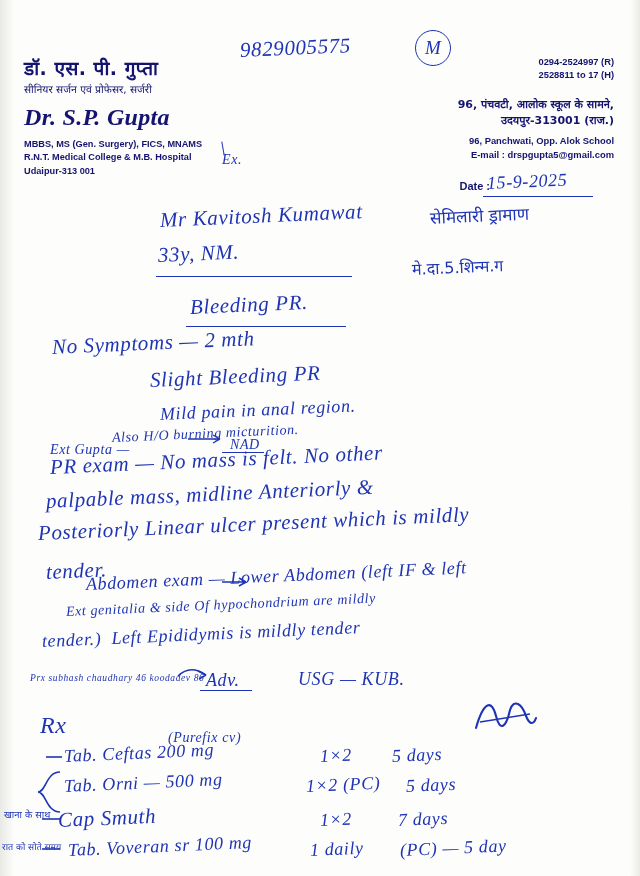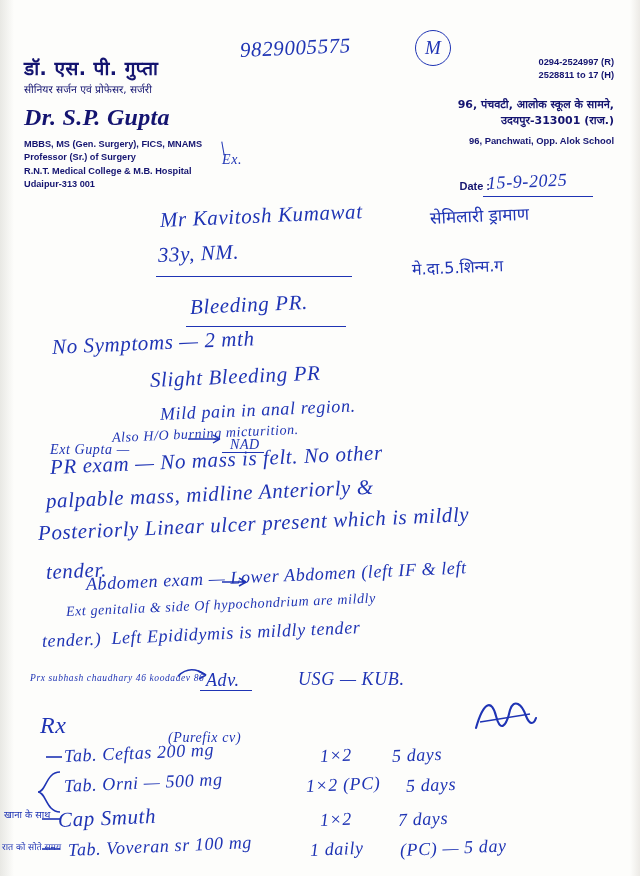--- a/index.html
+++ b/index.html
@@ -169,35 +169,38 @@
   <div class="hw hand big rot2" style="left:240px; top:38px;">9829005575</div>
 
   <div class="circleM">M</div>
 
   <div class="letterhead">
     <div class="dr-hindi">डॉ. एस. पी. गुप्ता</div>
     <div class="dr-hindi-sub">सीनियर सर्जन एवं प्रोफेसर, सर्जरी</div>
     <div class="dr-name">Dr. S.P. Gupta</div>
     <div class="dr-quals">
       <div>MBBS, MS (Gen. Surgery), FICS, MNAMS</div>
-      <div>Professor (Sr.) of Surgery</div>
       <div>R.N.T. Medical College &amp; M.B. Hospital</div>
       <div>Udaipur-313 001</div>
     </div>
   </div>
 
   <div class="contact">
     <div class="phone-line">0294-2524997 (R)</div>
     <div class="phone-line">2528811 to 17 (H)</div>
     <div class="addr-hindi">
       <div>96, पंचवटी, आलोक स्कूल के सामने,</div>
       <div>उदयपुर-313001 (राज.)</div>
     </div>
     <div class="addr-eng">
       <div>96, Panchwati, Opp. Alok School</div>
+      <div>
+        <span>E-mail :</span>
+        <span>drspgupta5@gmail.com</span>
+      </div>
     </div>
   </div>
 
   <div class="hw hand sml" style="left:222px; top:152px;font-family:Liberation Serif, serif;">Ex.</div>
   <div class="hline" style="left:216px; top:148px; width:14px; transform:rotate(80deg);"></div>
 
   <div class="date-line">Date :</div>
   <div class="hw hand med rot2" style="left:487px; top:173px;">15-9-2025</div>
   <div class="hline" style="left:483px; top:196px; width:110px;"></div>
 

